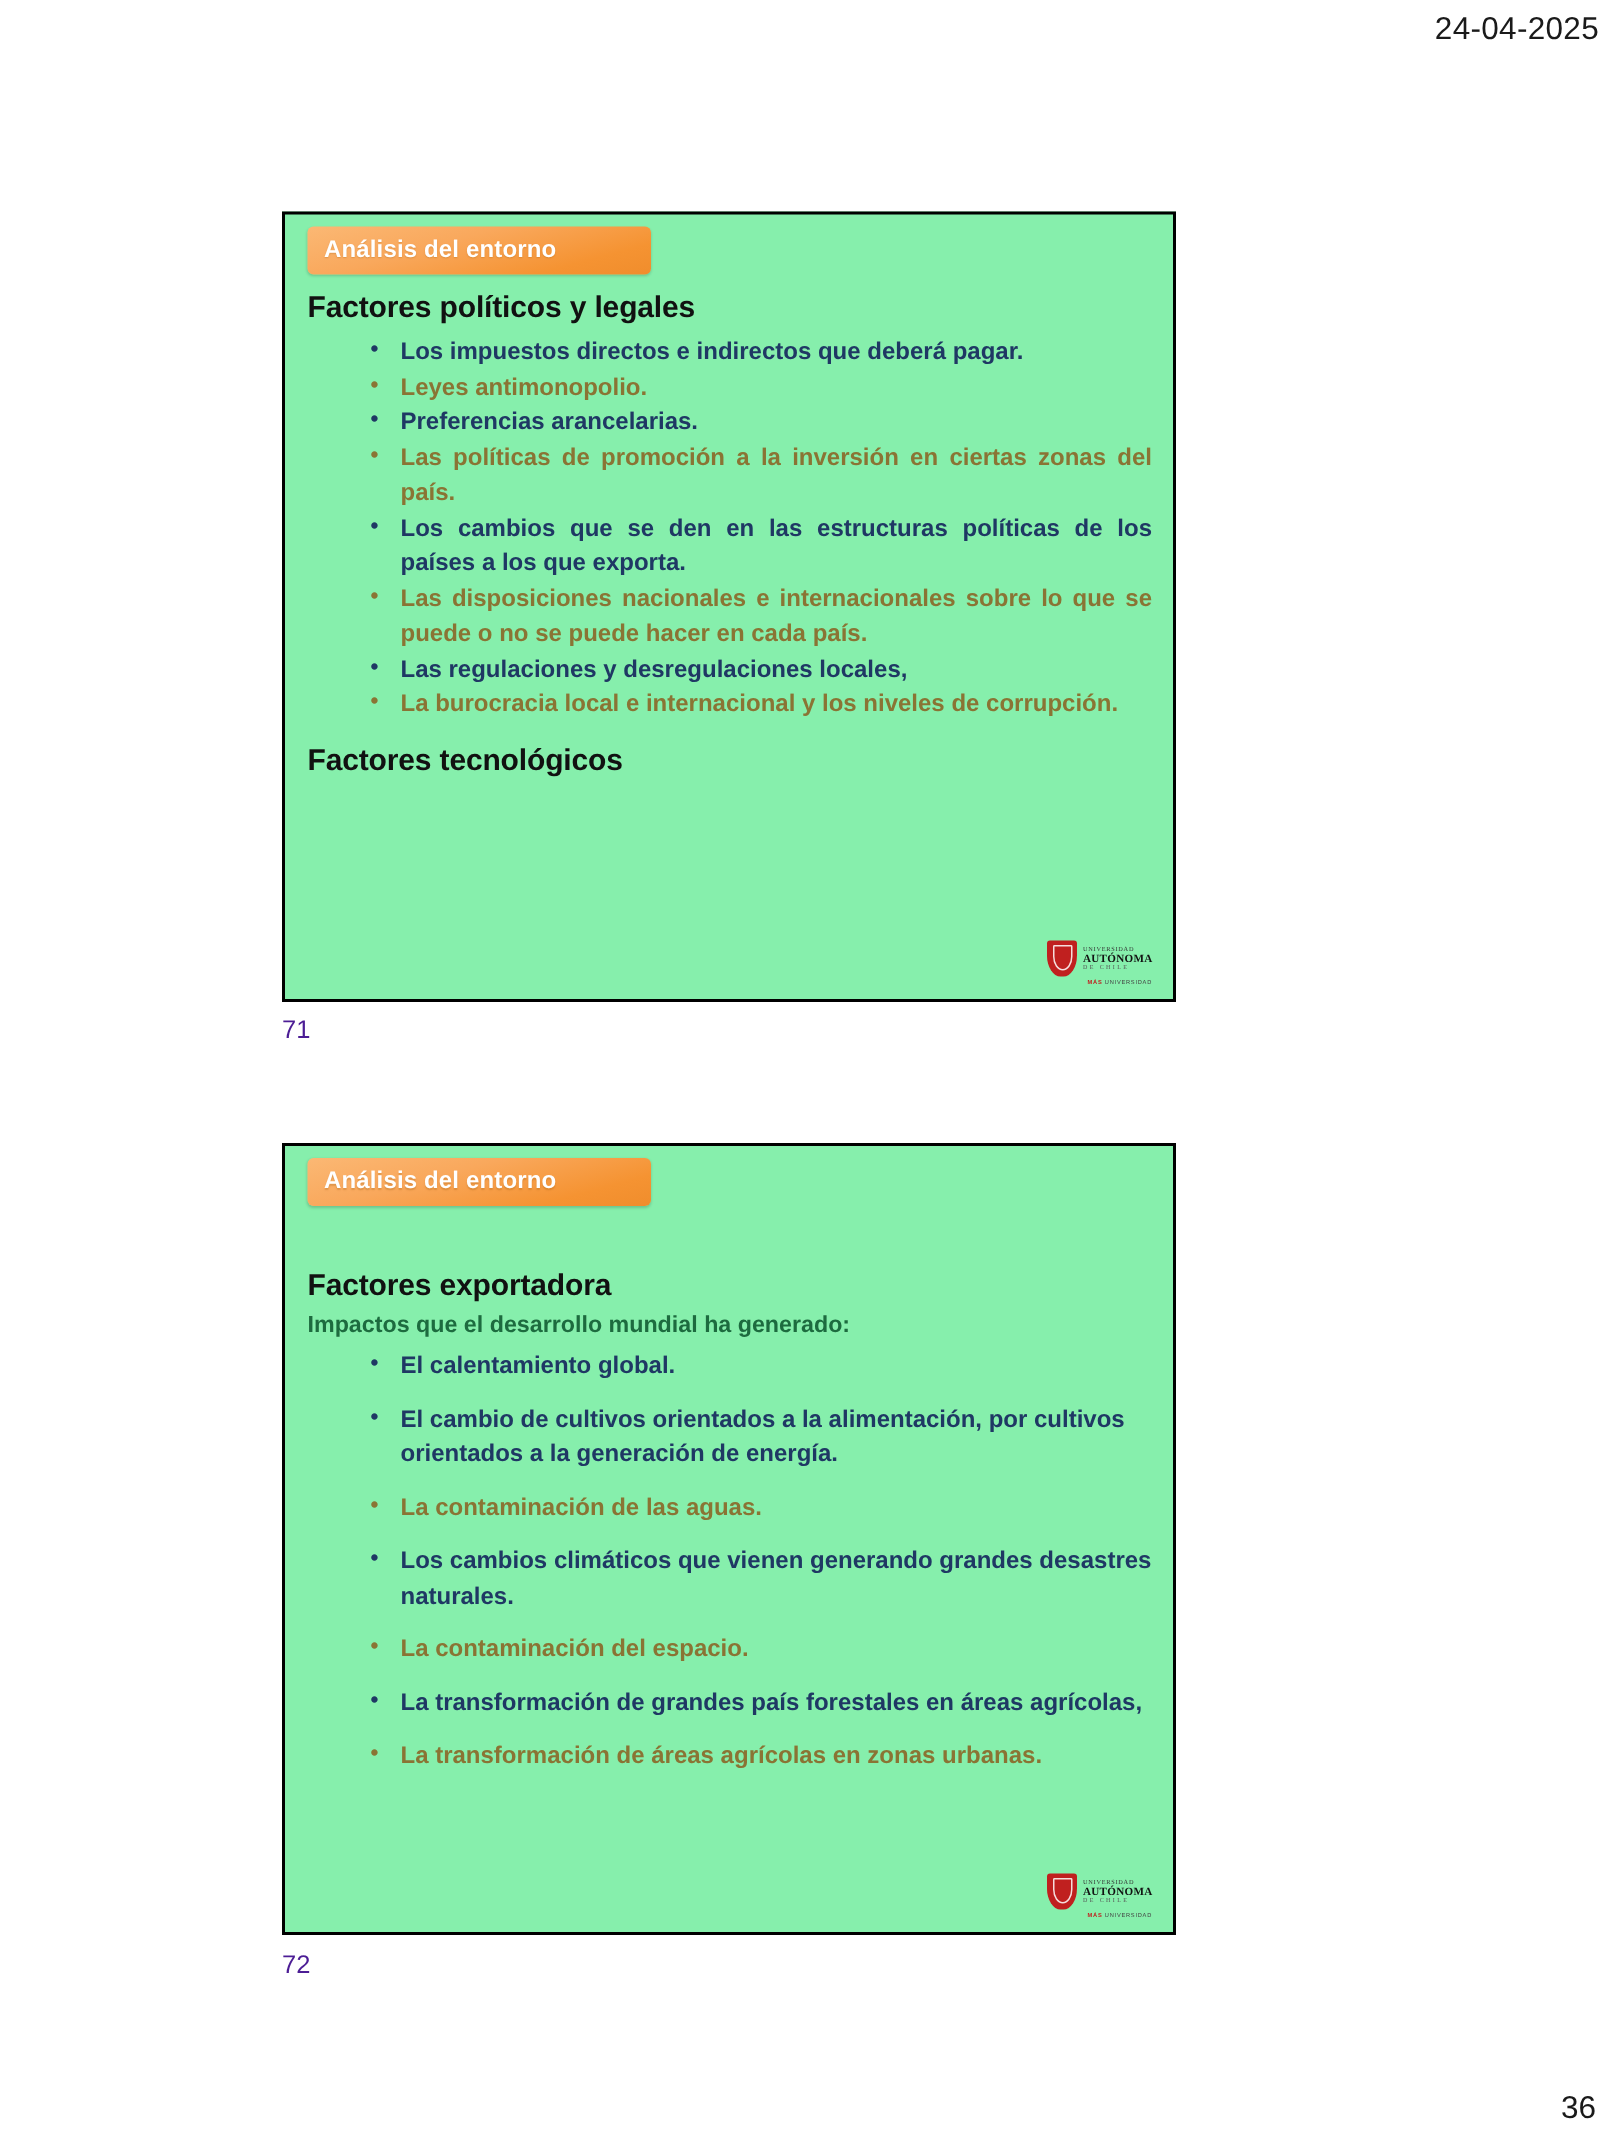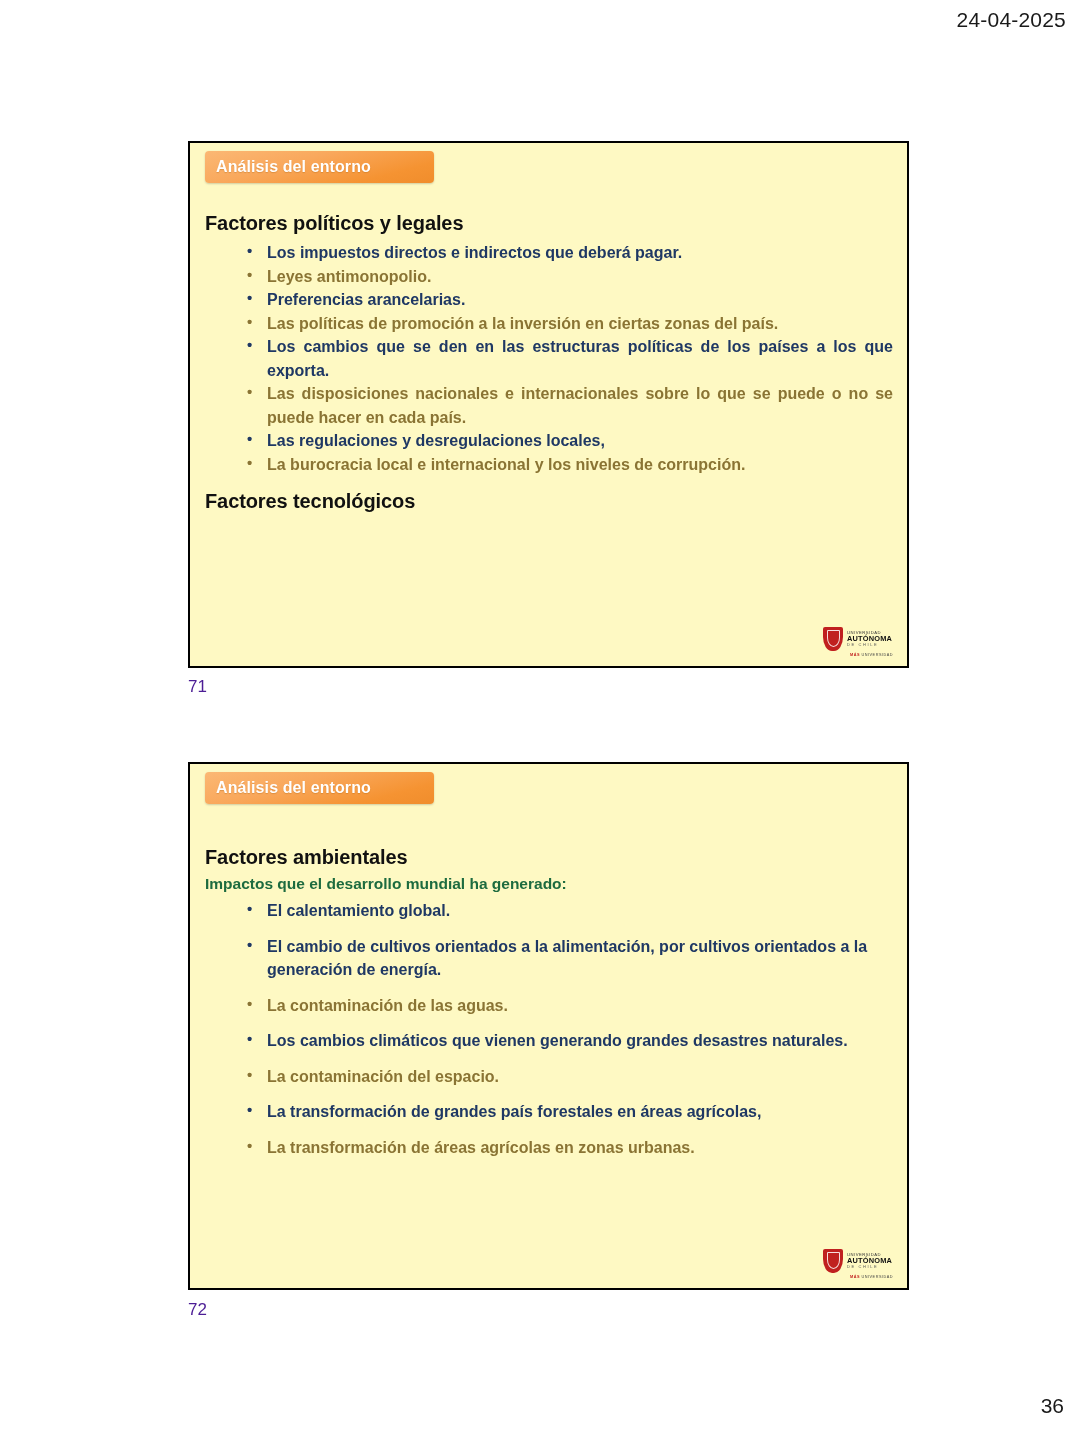--- a/index.html
+++ b/index.html
@@ -31,23 +31,23 @@
     bottom: 14px;
     right: 16px;
     font-size: 21px;
     color: #1a1a1a;
   }
 
   
   .slide {
     position: absolute;
     left: 188px;
-    width: 721px;
+    width: 596px;
     box-sizing: border-box;
-    background: #fef9c3;
+    background: #86efac;
     border: 2.5px solid #000000;
     overflow: hidden;
   }
   #slide-1 { top: 141px; height: 527px; }
   #slide-2 { top: 762px; height: 528px; }
 
   .slide-number {
     position: absolute;
     left: 188px;
     font-size: 17px;
@@ -79,21 +79,21 @@
   }
 
   
   .slide-body {
     position: absolute;
     left: 0;
     right: 0;
     padding: 0 14px 0 15px;
     box-sizing: border-box;
   }
-  #slide-1 .slide-body { top: 69px; }
+  #slide-1 .slide-body { top: 51px; }
   #slide-2 .slide-body { top: 82px; }
 
   .section-heading {
     font-size: 20px;
     font-weight: 700;
     color: #111111;
     margin: 0 0 6px 0;
     letter-spacing: -0.1px;
   }
   .section-subheading {
@@ -164,20 +164,21 @@
     top: 3px;
     right: 3.5px;
     bottom: 4px;
     border: 1px solid rgba(255,255,255,0.85);
     border-radius: 1px 1px 7px 7px / 1px 1px 10px 10px;
   }
   .uni-wordmark {
     margin-left: 4px;
     line-height: 1;
     color: #1a1a1a;
+    font-family: Liberation Serif, serif;
   }
   .uni-wordmark .l1 {
     display: block;
     font-size: 4.2px;
     letter-spacing: 0.5px;
     color: #333333;
   }
   .uni-wordmark .l2 {
     display: block;
     font-size: 7.4px;
@@ -256,21 +257,21 @@
 <div class="slide-number" id="slide-number-1">71</div>
 
 <div class="slide" id="slide-2">
 
   <div class="banner">
     <span class="banner-label">Análisis del entorno</span>
   </div>
 
   <div class="slide-body">
 
-    <h2 class="section-heading">Factores ambientales</h2>
+    <h2 class="section-heading">Factores exportadora</h2>
 
     <p class="section-subheading">Impactos que el desarrollo mundial ha generado:</p>
 
     <ul class="bullets spaced">
       <li class="tone-navy">El calentamiento global.</li>
       <li class="tone-navy">El cambio de cultivos orientados a la alimentación, por cultivos orientados a la generación de energía.</li>
       <li class="tone-olive">La contaminación de las aguas.</li>
       <li class="tone-navy">Los cambios climáticos que vienen generando grandes desastres naturales.</li>
       <li class="tone-olive">La contaminación del espacio.</li>
       <li class="tone-navy">La transformación de grandes país forestales en áreas agrícolas,</li>

